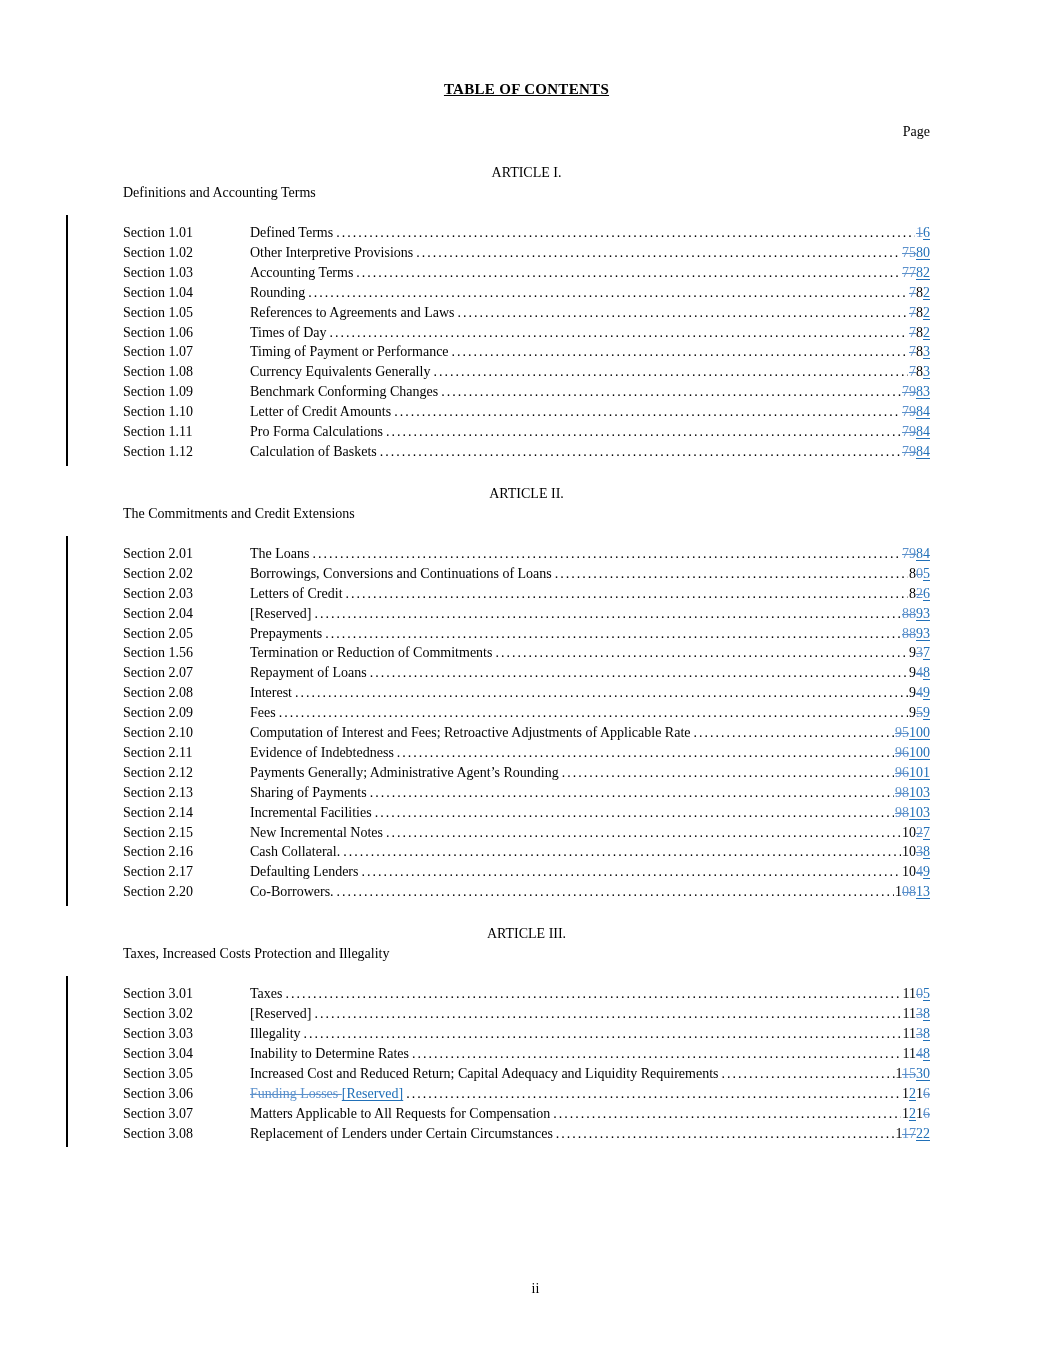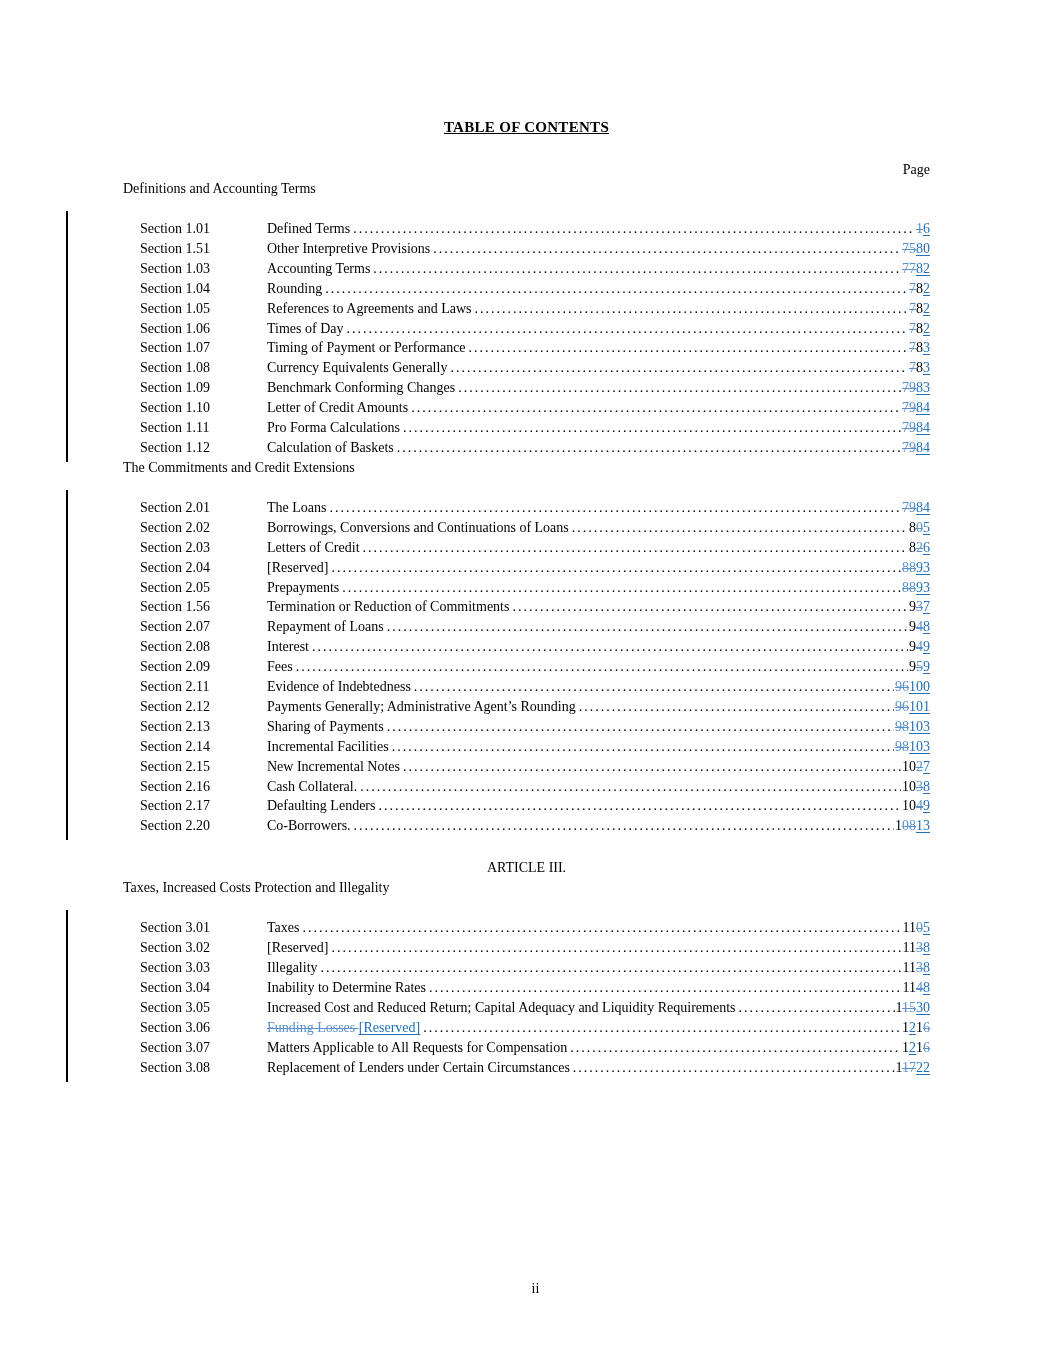--- a/index.html
+++ b/index.html
@@ -1,20 +1,20 @@
 <!DOCTYPE html>
 <html style="--ins: #2170b8; --del: #5b90cb;"><head>
 <meta charset="utf-8">
 <style>
   html,body { margin:0; padding:0; background:#ffffff; }
   .page {
     position:relative;
     width:1055px; height:1365px;
     box-sizing:border-box;
-    padding:118px 125px 0 123px;
+    padding:80px 125px 0 123px;
     background:#ffffff;
     font-family:"Liberation Serif","DejaVu Serif",serif;
     font-size:14px;
     color:#000000;
     overflow:hidden;
   }
   .doc-title {
     text-align:center;
     font-weight:bold;
     font-size:15px;
@@ -34,21 +34,20 @@
     position:absolute;
     left:-57px; top:-8px; bottom:-4px;
     width:1.6px;
     background:#000000;
   }
   .row {
     display:flex;
     align-items:flex-start;
     line-height:19.9px;
     white-space:nowrap;
-    margin-left:17px;
   }
   .sec-num  { flex:0 0 127px; }
   .sec-title{ flex:0 0 auto; }
   .dots {
     flex:1 1 auto;
     overflow:hidden;
     margin-left:3px;
     margin-right:1px;
   }
   .dots::after {
@@ -75,31 +74,32 @@
     line-height:18px;
   }
 </style>
 </head>
 <body>
 
 <div class="page">
   <div class="doc-title">TABLE OF CONTENTS</div>
   <div class="page-label">Page</div>
   <div>
+      <div class="article-heading">ARTICLE I.</div>
       <div class="article-sub">Definitions and Accounting Terms</div>
       <div class="rows">
         <div class="change-bar"></div>
         <div class="row">
           <span class="sec-num">Section 1.01</span>
           <span class="sec-title"><span class="plain">Defined Terms</span></span>
           <span class="dots"></span>
           <span class="pagenum"><span class="del">1</span><span class="ins">6</span></span>
         </div>
         <div class="row">
-          <span class="sec-num">Section 1.51</span>
+          <span class="sec-num">Section 1.02</span>
           <span class="sec-title"><span class="plain">Other Interpretive Provisions</span></span>
           <span class="dots"></span>
           <span class="pagenum"><span class="del">75</span><span class="ins">80</span></span>
         </div>
         <div class="row">
           <span class="sec-num">Section 1.03</span>
           <span class="sec-title"><span class="plain">Accounting Terms</span></span>
           <span class="dots"></span>
           <span class="pagenum"><span class="del">77</span><span class="ins">82</span></span>
         </div>
@@ -151,20 +151,21 @@
           <span class="dots"></span>
           <span class="pagenum"><span class="del">79</span><span class="ins">84</span></span>
         </div>
         <div class="row">
           <span class="sec-num">Section 1.12</span>
           <span class="sec-title"><span class="plain">Calculation of Baskets</span></span>
           <span class="dots"></span>
           <span class="pagenum"><span class="del">79</span><span class="ins">84</span></span>
         </div>
       </div>
+      <div class="article-heading">ARTICLE II.</div>
       <div class="article-sub">The Commitments and Credit Extensions</div>
       <div class="rows">
         <div class="change-bar"></div>
         <div class="row">
           <span class="sec-num">Section 2.01</span>
           <span class="sec-title"><span class="plain">The Loans</span></span>
           <span class="dots"></span>
           <span class="pagenum"><span class="del">79</span><span class="ins">84</span></span>
         </div>
         <div class="row">
@@ -207,20 +208,26 @@
           <span class="sec-num">Section 2.08</span>
           <span class="sec-title"><span class="plain">Interest</span></span>
           <span class="dots"></span>
           <span class="pagenum"><span class="plain">9</span><span class="del">4</span><span class="ins">9</span></span>
         </div>
         <div class="row">
           <span class="sec-num">Section 2.09</span>
           <span class="sec-title"><span class="plain">Fees</span></span>
           <span class="dots"></span>
           <span class="pagenum"><span class="plain">9</span><span class="del">5</span><span class="ins">9</span></span>
+        </div>
+        <div class="row">
+          <span class="sec-num">Section 2.10</span>
+          <span class="sec-title"><span class="plain">Computation of Interest and Fees; Retroactive Adjustments of Applicable Rate</span></span>
+          <span class="dots"></span>
+          <span class="pagenum"><span class="del">95</span><span class="ins">100</span></span>
         </div>
         <div class="row">
           <span class="sec-num">Section 2.11</span>
           <span class="sec-title"><span class="plain">Evidence of Indebtedness</span></span>
           <span class="dots"></span>
           <span class="pagenum"><span class="del">96</span><span class="ins">100</span></span>
         </div>
         <div class="row">
           <span class="sec-num">Section 2.12</span>
           <span class="sec-title"><span class="plain">Payments Generally; Administrative Agent’s Rounding</span></span>

